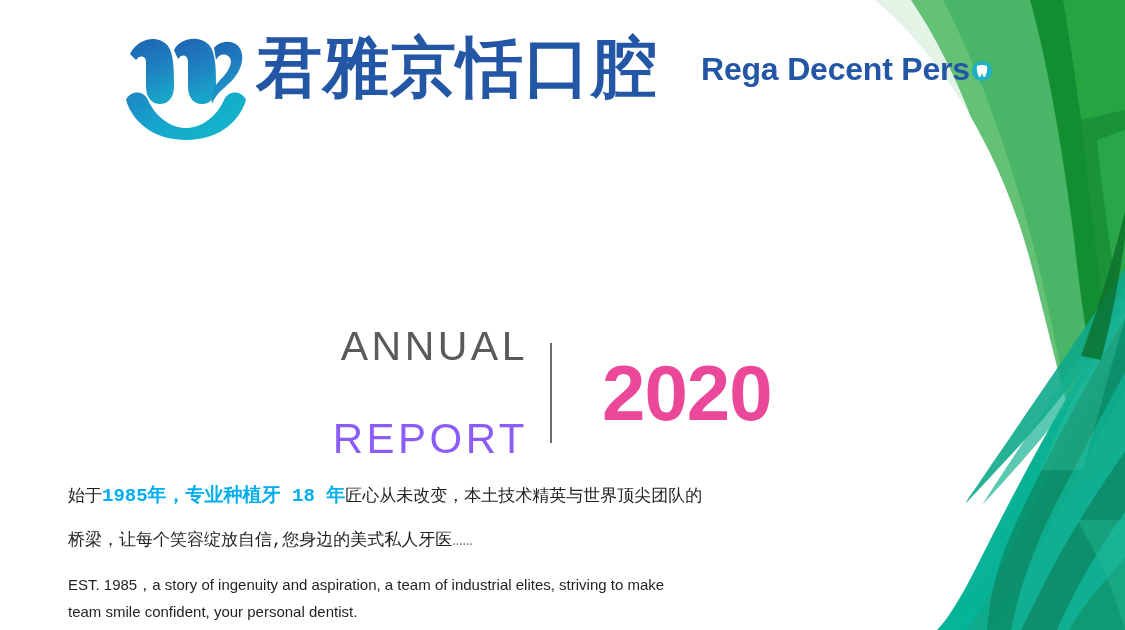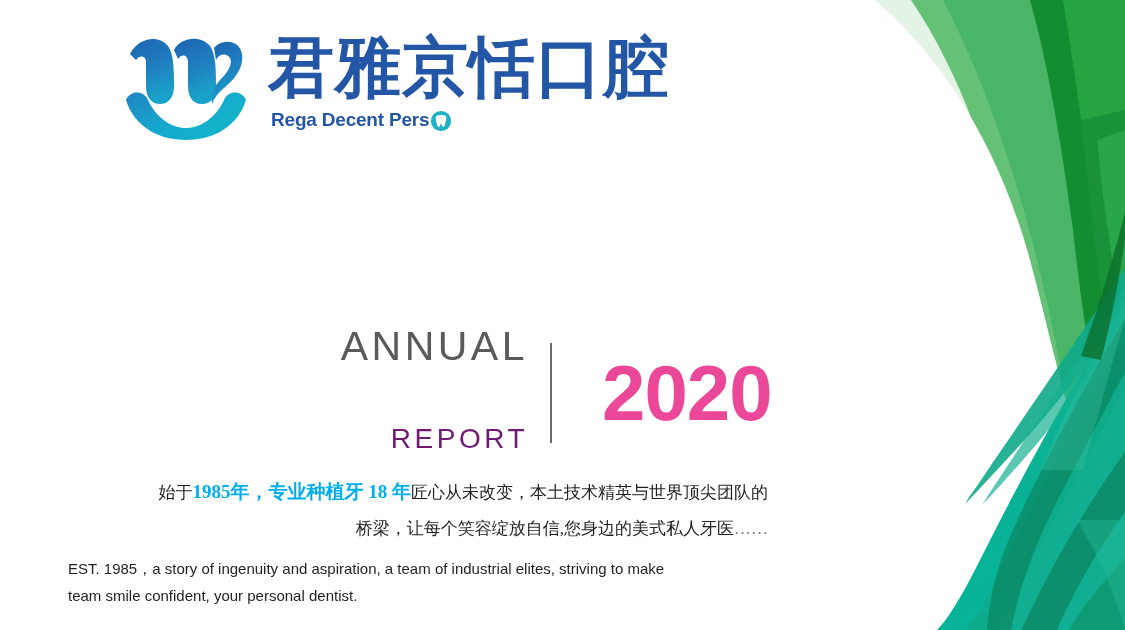--- a/index.html
+++ b/index.html
@@ -39,37 +39,38 @@
     top: 28px;
     display: flex;
     align-items: flex-start;
   }
   #logo-mark {
     width: 132px;
     height: 112px;
     flex: 0 0 auto;
   }
   #logo-text {
-    margin-left: 18px;
+    margin-left: 6px;
     margin-top: 2px;
     display: flex;
-    flex-direction: column;
+    flex-direction: row;
+    gap: 30px;
   }
   #logo-cn {
     width: 412px;
     height: 74px;
   }
   #logo-en-row {
     display: flex;
     align-items: center;
     margin-top: 5px;
     margin-left: 3px;
   }
   .logo-en-part {
-    font-size: 19px;
+    font-size: 32px;
     font-weight: bold;
     color: #2357a6;
     letter-spacing: -0.2px;
     white-space: pre;
     font-family: "Liberation Sans", sans-serif;
   }
   #tooth-o {
     width: 22px;
     height: 22px;
     margin: 0 1px;
@@ -120,24 +121,24 @@
   }
   #annual-word {
     font-size: 41px;
     line-height: 48px;
     letter-spacing: 3.5px;
     color: #5a5a5a;
     font-weight: normal;
     text-align: right;
   }
   #report-word {
-    font-size: 28px;
+    font-size: 42px;
     line-height: 50px;
     letter-spacing: 3.5px;
-    color: #701a75;
+    color: #8b5cf6;
     font-weight: normal;
     margin-top: 44px;
   }
   #report-divider {
     width: 2px;
     height: 100px;
     background: #6d6d6d;
     flex: 0 0 auto;
   }
   #year-value {
@@ -151,25 +152,24 @@
 
   
   #copy-block {
     position: absolute;
     left: 68px;
     top: 474px;
     width: 700px;
   }
   .copy-cn {
     font-size: 17px;
-    line-height: 36px;
+    line-height: 44px;
     color: #231f20;
-    font-family: Liberation Serif, serif;
+    font-family: Liberation Mono, monospace;
     white-space: nowrap;
-    text-align: right;
   }
   .copy-cn .hl {
     color: #00aeef;
     font-weight: bold;
     font-size: 19px;
   }
   .copy-cn .ellip {
     color: #7b7b7b;
   }
   .copy-en {

